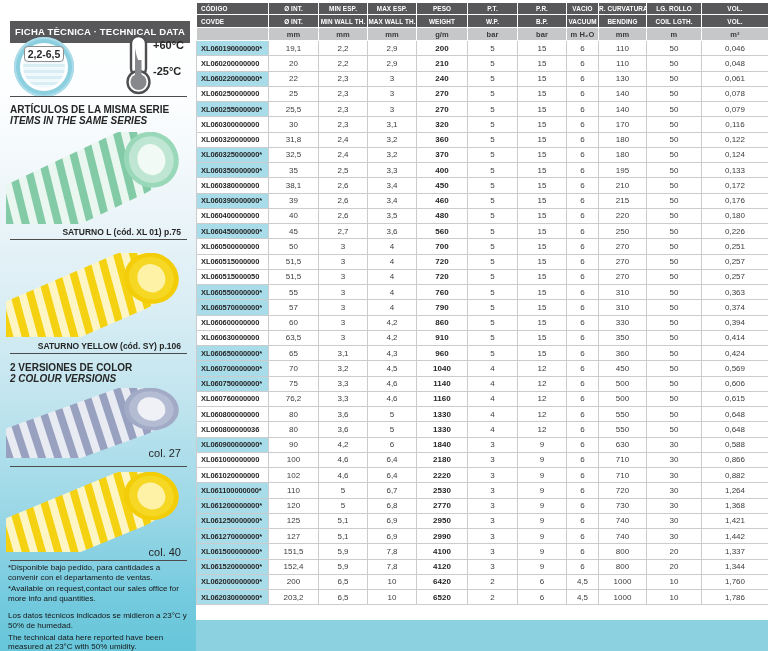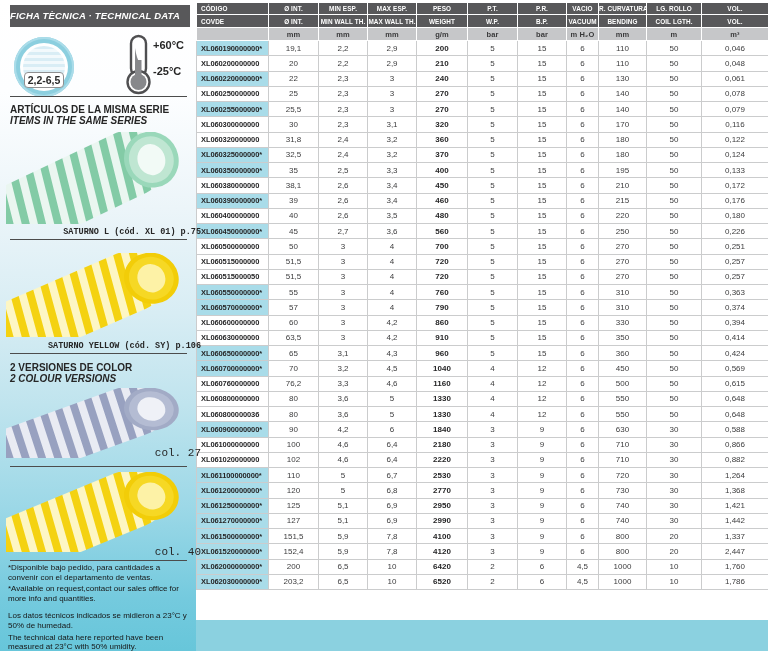--- a/index.html
+++ b/index.html
@@ -7,45 +7,45 @@
   body { font-family:"Liberation Sans", sans-serif; background:#fff; }
   .page { position:relative; width:768px; height:651px; overflow:hidden; background:#fff; }
 
   
   .bottom-strip { position:absolute; left:0; top:620px; width:768px; height:31px; background:#8bd1e0; }
 
   
   .sidebar { position:absolute; left:0; top:0; width:196px; height:651px;
     background:linear-gradient(180deg,#ffffff 0%,#fdfeff 14%,#ecf5f9 32%,#d8edf4 48%,#c0e4ee 62%,#9cd8e7 78%,#74cade 92%,#67c6da 100%);
     z-index:2; }
-  .sb-header { position:absolute; left:10px; top:5px; width:180px; height:22px; background:#58585a;
-    color:#fff; font-size:9.5px; font-weight:bold; line-height:22px; letter-spacing:.2px;font-style:italic; }
+  .sb-header { position:absolute; left:10px; top:21px; width:180px; height:22px; background:#58585a;
+    color:#fff; font-size:9.5px; font-weight:bold; text-align:center; line-height:22px; letter-spacing:.2px; }
 
   .badge { position:absolute; left:14px; top:37px; width:60px; height:60px; border-radius:50%;
     background:#8ccfdf; display:flex; align-items:center; justify-content:center;
     box-shadow: inset 0 0 0 2px #aadce9; }
   .badge-mid { width:48px; height:48px; border-radius:50%; background:#ffffff;
     display:flex; align-items:center; justify-content:center; }
   .badge-stripes { width:42px; height:42px; border-radius:50%;
     background:repeating-linear-gradient(180deg,#d9edf5 0 3px,#f2f9fc 3px 6px);
-    display:flex; align-items:flex-end; justify-content:center; }
+    display:flex; align-items:flex-start; justify-content:center; }
   .badge-label { background:#fff; border:1.5px solid #8f8f90; border-radius:4px; padding:1px 3px;
     font-size:10.5px; font-weight:bold; color:#2b2b2b; white-space:nowrap; }
 
   .thermo { position:absolute; left:124px; top:34px; }
   .temp-high { position:absolute; left:153px; top:39px; font-size:11px; font-weight:bold; color:#262626; }
   .temp-low  { position:absolute; left:153px; top:65px; font-size:11px; font-weight:bold; color:#262626; }
 
   .rule { position:absolute; left:10px; width:177px; height:1px; background:#4c4c4c; }
 
   .sec-title { position:absolute; left:10px; font-size:10px; font-weight:bold; color:#262626; line-height:11px; }
   .sec-title .en { font-style:italic; }
 
   .hose { position:absolute; left:6px; }
-  .caption { position:absolute; left:24px; width:177px; text-align:right; font-size:8.5px; font-weight:bold; color:#262626;font-family:Liberation Mono, monospace; }
+  .caption { position:absolute; left:4px; width:177px; text-align:right; font-size:8.5px; font-weight:bold; color:#262626; }
   .caption.col { font-size:11px; font-weight:normal; }
 
   .footnotes { position:absolute; left:8px; top:563px; width:184px; color:#161616; }
   .footnotes p { font-size:8px; line-height:9.6px; margin-bottom:2px; }
   .footnotes p.it { margin-bottom:8px; }
 
   
   .table-wrap { position:absolute; left:196px; top:2px; width:632px; z-index:1; }
   table { border-collapse:collapse; table-layout:fixed; width:572px; }
   th, td { overflow:hidden; white-space:nowrap; }
@@ -513,20 +513,33 @@
             <td>4,5</td>
             <td class="peso">1040</td>
             <td>4</td>
             <td>12</td>
             <td>6</td>
             <td>450</td>
             <td>50</td>
             <td>0,569</td>
           </tr>
           <tr>
+            <td class="code hl">XL060750000000*</td>
+            <td>75</td>
+            <td>3,3</td>
+            <td>4,6</td>
+            <td class="peso">1140</td>
+            <td>4</td>
+            <td>12</td>
+            <td>6</td>
+            <td>500</td>
+            <td>50</td>
+            <td>0,606</td>
+          </tr>
+          <tr>
             <td class="code">XL060760000000</td>
             <td>76,2</td>
             <td>3,3</td>
             <td>4,6</td>
             <td class="peso">1160</td>
             <td>4</td>
             <td>12</td>
             <td>6</td>
             <td>500</td>
             <td>50</td>
@@ -666,21 +679,21 @@
             <td class="code hl">XL061520000000*</td>
             <td>152,4</td>
             <td>5,9</td>
             <td>7,8</td>
             <td class="peso">4120</td>
             <td>3</td>
             <td>9</td>
             <td>6</td>
             <td>800</td>
             <td>20</td>
-            <td>2,447</td>
+            <td>1,344</td>
           </tr>
           <tr>
             <td class="code hl">XL062000000000*</td>
             <td>200</td>
             <td>6,5</td>
             <td>10</td>
             <td class="peso">6420</td>
             <td>2</td>
             <td>6</td>
             <td>4,5</td>

